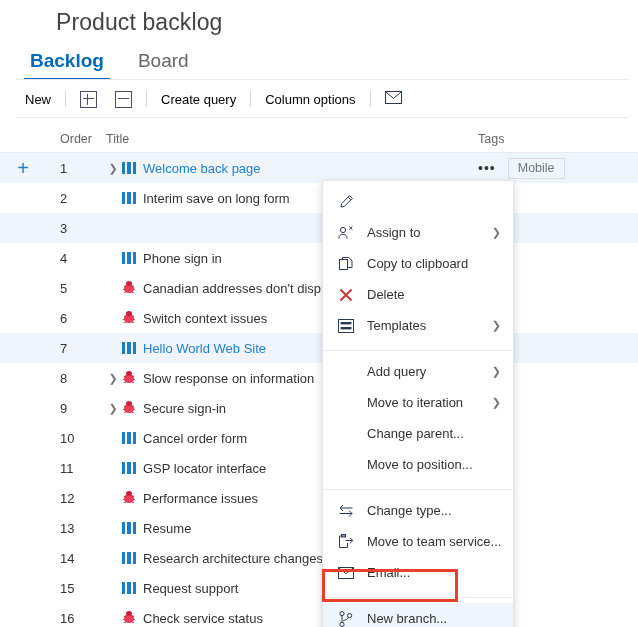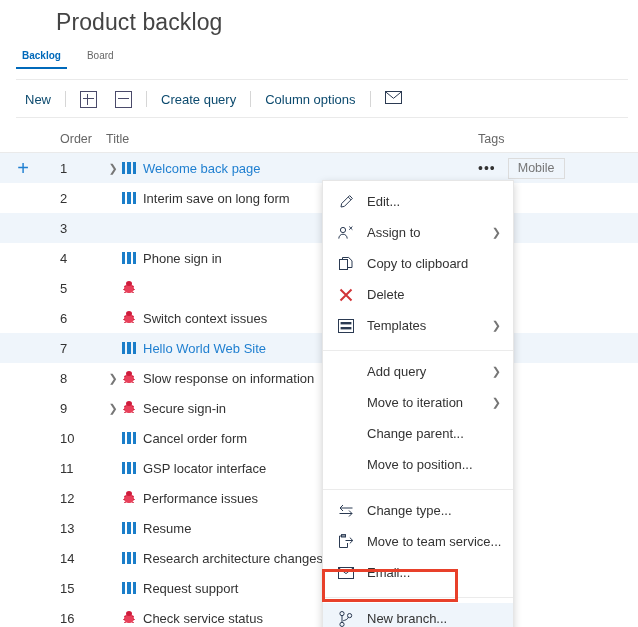--- a/index.html
+++ b/index.html
@@ -33,27 +33,28 @@
   
   #tabbar {
     position: absolute;
     left: 16px;
     top: 50px;
     height: 28px;
     display: flex;
     align-items: flex-start;
   }
   .tab {
-    font-size: 10px;
+    font-size: 19px;
     color: #666666;
     padding: 0 6px 6px 6px;
     margin-right: 14px;
     cursor: pointer;
     white-space: nowrap;
     border-bottom: 2px solid transparent;
+    margin-left: 8px;
   }
   .tab.selected {
     color: #0069ba;
     font-weight: bold;
     border-bottom: 2px solid #0069ba;
   }
 
   .hrule {
     position: absolute;
     left: 16px;
@@ -72,21 +73,21 @@
     height: 30px;
     display: flex;
     align-items: center;
   }
   .tb-item {
     display: flex;
     align-items: center;
     justify-content: center;
     height: 30px;
     padding: 0 9px;
-    color: #0c4a6e;
+    color: #000000;
     font-size: 13px;
     cursor: pointer;
     white-space: nowrap;
   }
   .tb-sep {
     width: 1px;
     height: 16px;
     background: #d6d6d6;
     margin: 0 5px;
   }
@@ -380,20 +381,21 @@
           <span class="wi-title">Phone sign in</span>
         </div>
         <div class="c-tags"></div>
       </div>
       <div class="row">
         <div class="c-handle"></div>
         <div class="c-order">5</div>
         <div class="c-title">
           <span class="expander empty">❯</span>
           <span class="wi-icon bug"></span>
+          <span class="wi-title">Canadian addresses don't disp</span>
         </div>
         <div class="c-tags"></div>
       </div>
       <div class="row">
         <div class="c-handle"></div>
         <div class="c-order">6</div>
         <div class="c-title">
           <span class="expander empty">❯</span>
           <span class="wi-icon bug"></span>
           <span class="wi-title">Switch context issues</span>
@@ -505,21 +507,20 @@
 
 <div id="context-menu">
     <div class="menu-group-pad">
       <div class="menu-item">
         <span class="mi-icon">
           <svg width="15" height="15" viewBox="0 0 15 15">
             <path d="M10.6 1.6l2.8 2.8-8 8-3.4.6.6-3.4z" fill="none" stroke="#2b3a52"></path>
             <path d="M9.2 3l2.8 2.8" stroke="#2b3a52" fill="none"></path>
           </svg>
         </span>
-        <span class="mi-label">Edit...</span>
         <span class="mi-chev"></span>
       </div>
       <div class="menu-item">
         <span class="mi-icon">
           <svg width="16" height="15" viewBox="0 0 16 15">
             <circle cx="5" cy="5" r="2.6" fill="none" stroke="#2b3a52"></circle>
             <path d="M0.8 13.6c0-2.6 1.9-4.4 4.2-4.4s4.2 1.8 4.2 4.4" fill="none" stroke="#2b3a52"></path>
             <path d="M11.2 1.5l3.2 3.2M14.4 1.5l-3.2 3.2" stroke="#2b3a52" fill="none"></path>
           </svg>
         </span>

